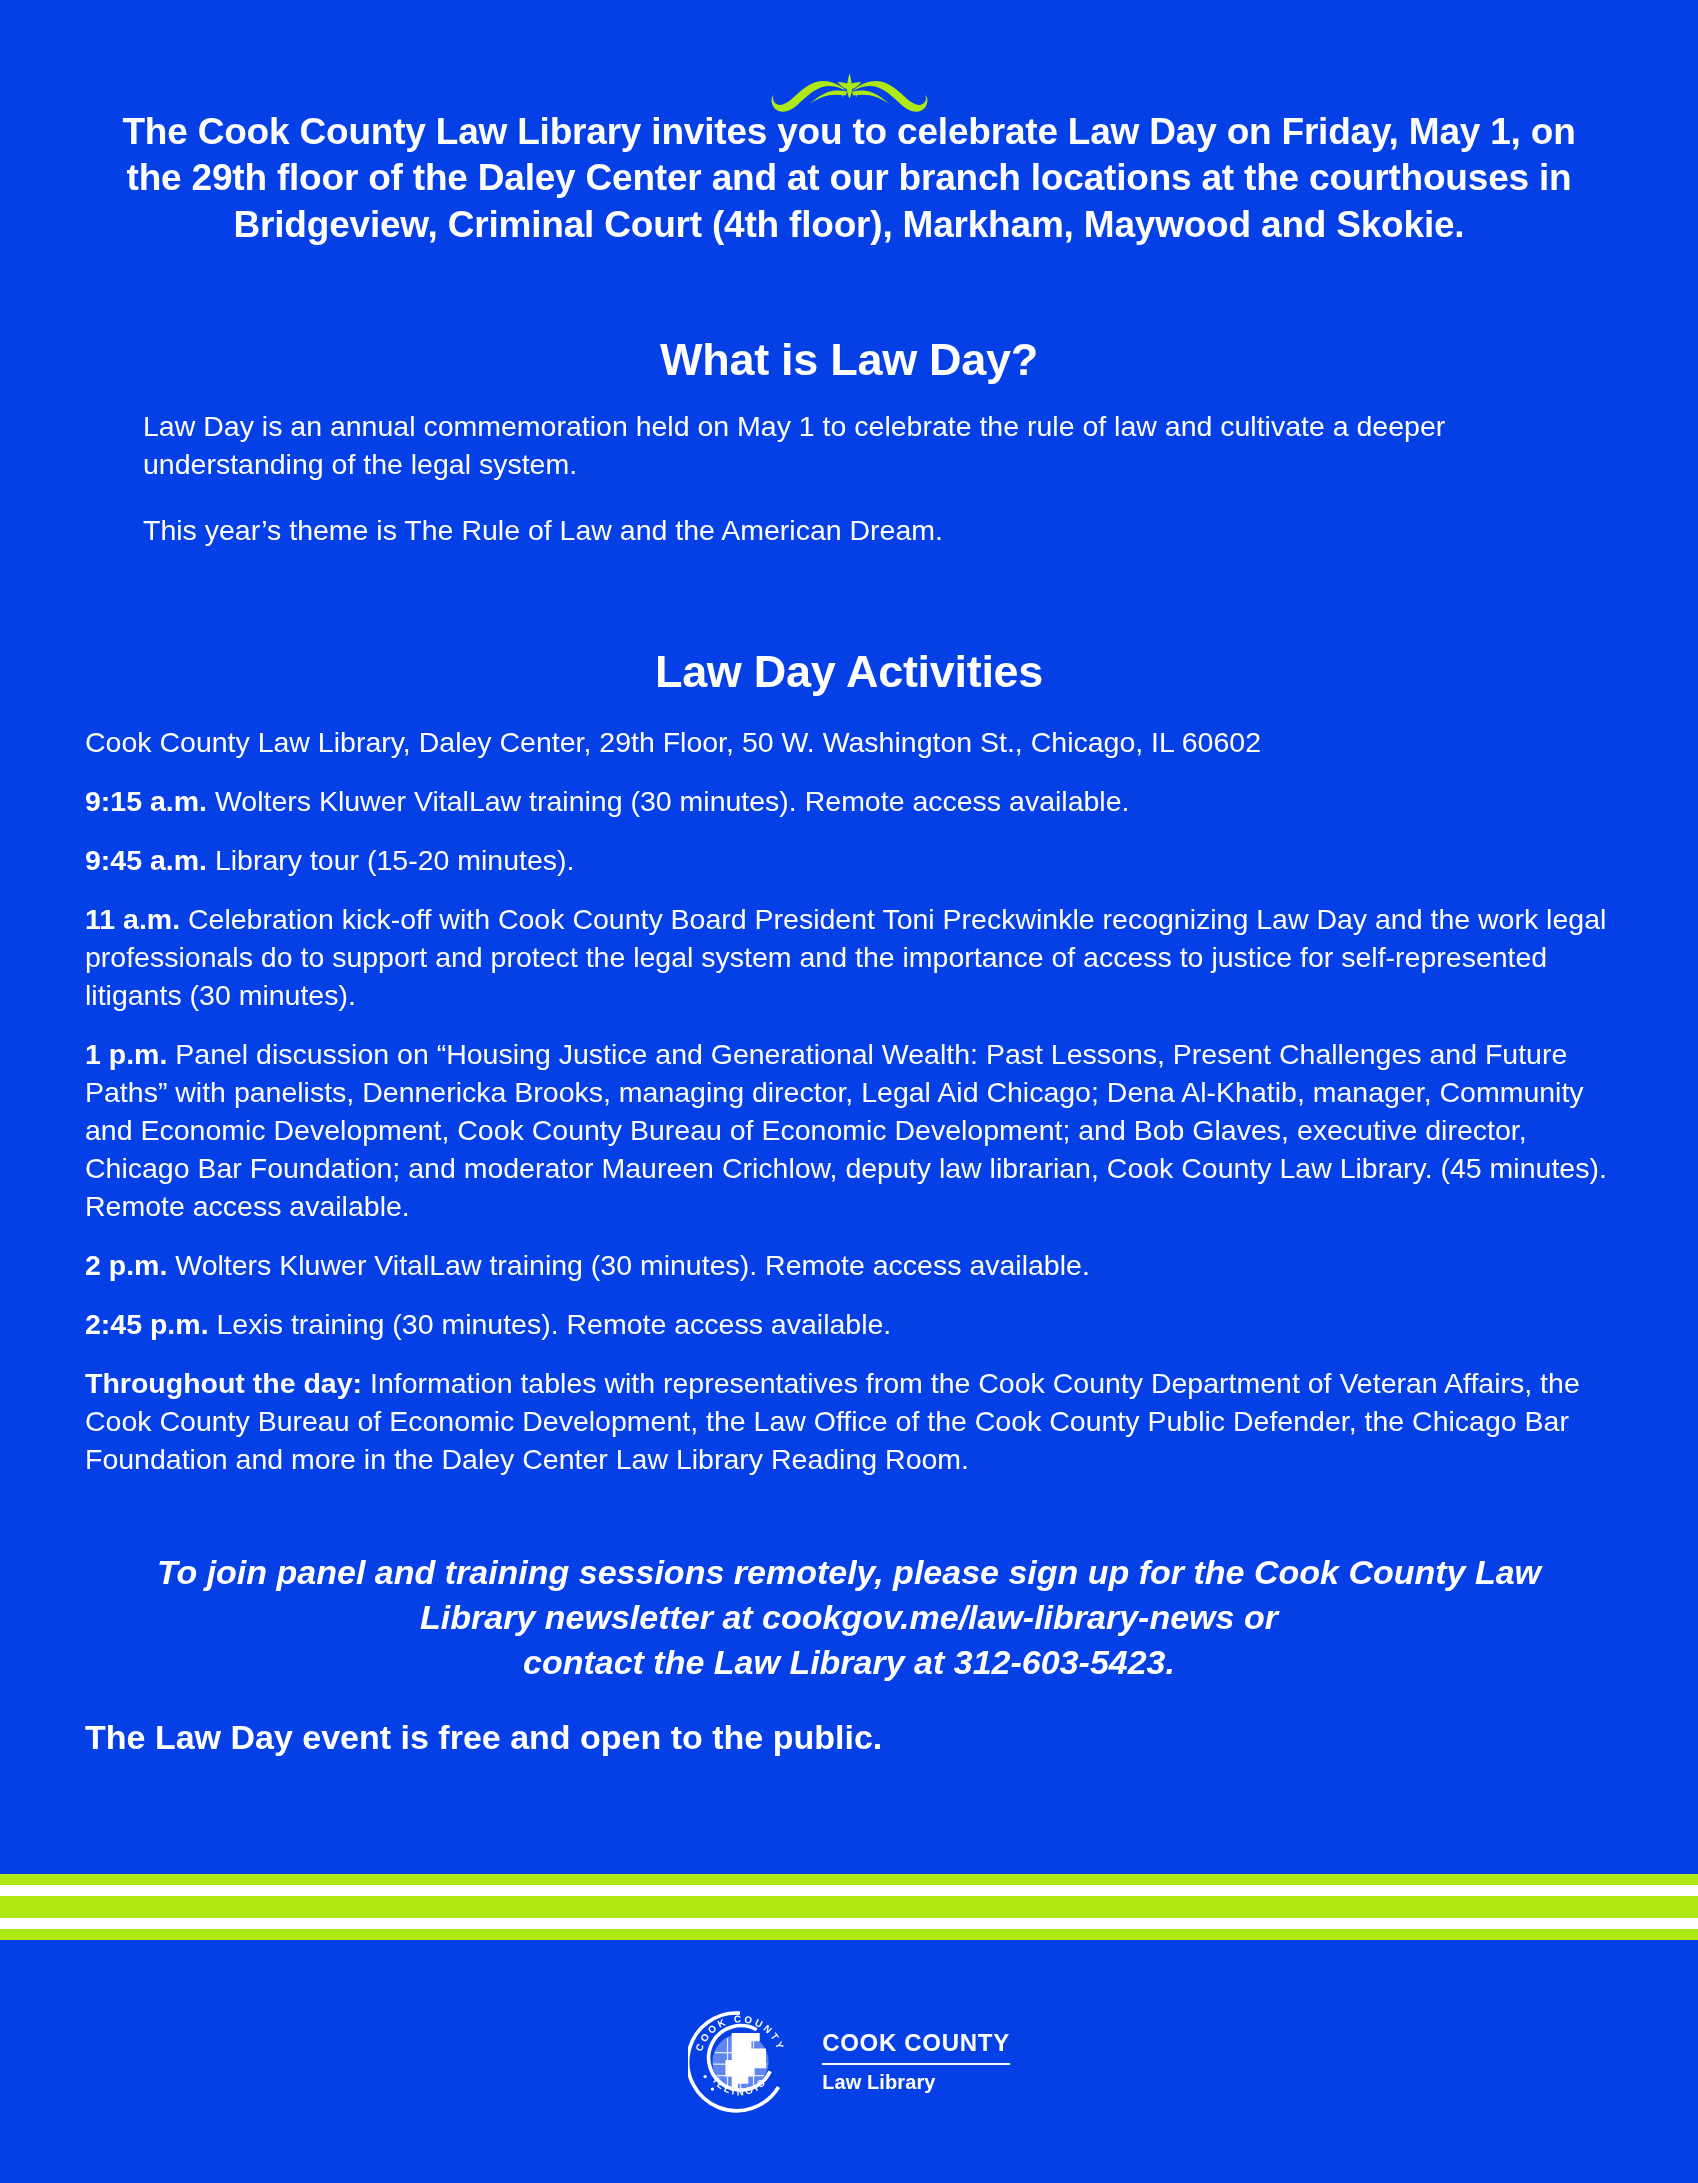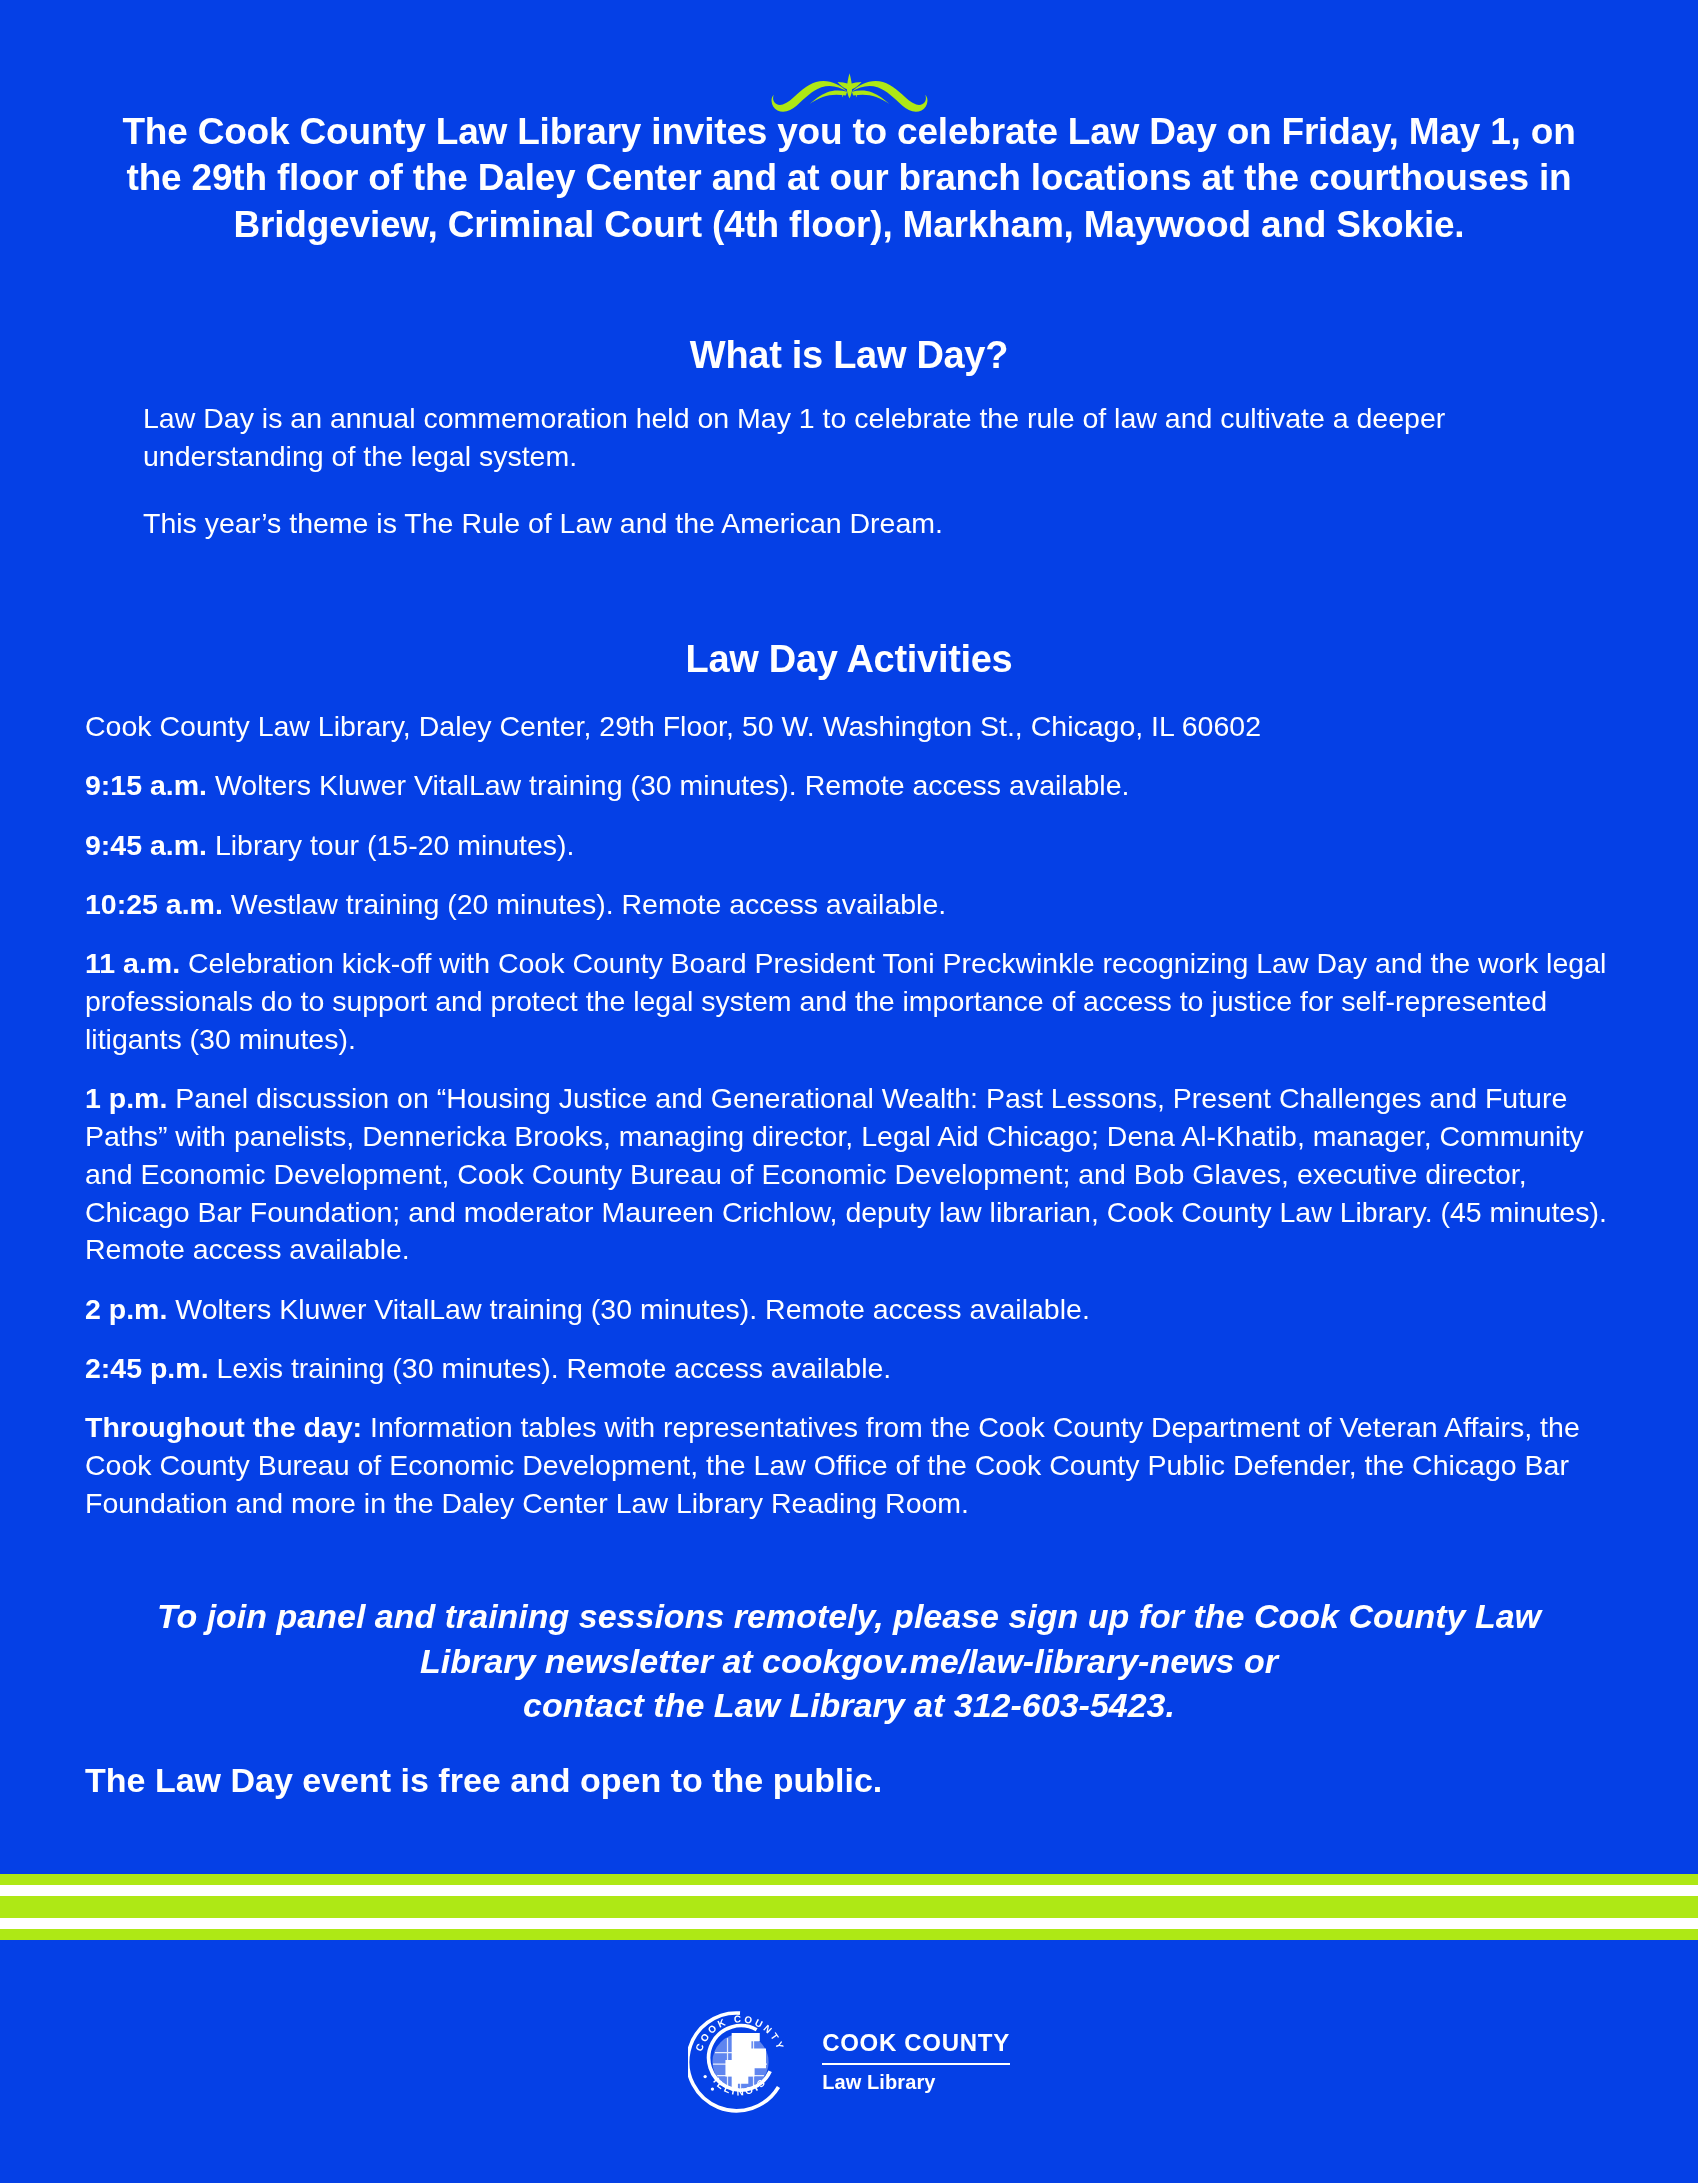--- a/index.html
+++ b/index.html
@@ -52,21 +52,21 @@
     font-size: 37px;
     line-height: 1.26;
     letter-spacing: -0.2px;
     padding: 0 9px;
   }
 
   
   .section-heading {
     text-align: center;
     font-weight: bold;
-    font-size: 38px;
+    font-size: 45px;
     line-height: 1.1;
     letter-spacing: -0.3px;
   }
   .heading-whatis { margin-top: 87px; }
   .heading-activities { margin-top: 97px; }
 
   
   .lead {
     font-size: 28.5px;
     line-height: 1.33;
@@ -208,24 +208,20 @@
       <div class="sched-item">
         <b>9:15 a.m.</b>
         <span>Wolters Kluwer VitalLaw training (30 minutes). Remote access available.</span>
       </div>
 
       <div class="sched-item">
         <b>9:45 a.m.</b>
         <span>Library tour (15-20 minutes).</span>
       </div>
 
-      <div class="sched-item">
-        <b>10:25 a.m.</b>
-        <span>Westlaw training (20 minutes). Remote access available.</span>
-      </div>
 
       <div class="sched-item">
         <b>11 a.m.</b>
         <span>Celebration kick-off with Cook County Board President Toni Preckwinkle recognizing Law Day and the work legal professionals do to support and protect the legal system and the importance of access to justice for self-represented litigants (30 minutes).</span>
       </div>
 
       <div class="sched-item">
         <b>1 p.m.</b>
         <span>Panel discussion on “Housing Justice and Generational Wealth: Past Lessons, Present Challenges and Future Paths” with panelists, Dennericka Brooks, managing director, Legal Aid Chicago; Dena Al-Khatib, manager, Community and Economic Development, Cook County Bureau of Economic Development; and Bob Glaves, executive director, Chicago Bar Foundation; and moderator Maureen Crichlow, deputy law librarian, Cook County Law Library. (45 minutes). Remote access available.</span>
       </div>

